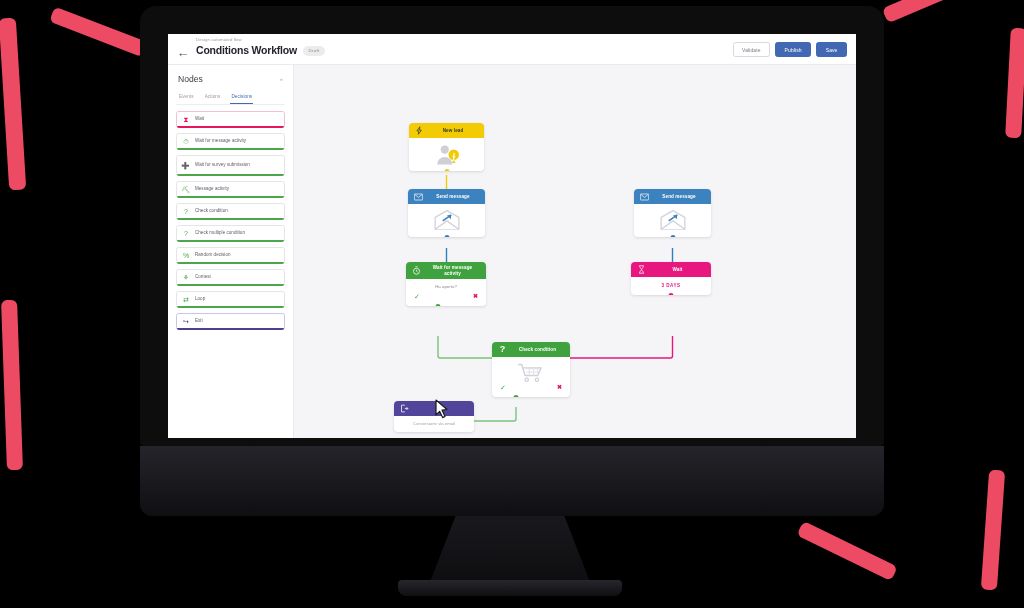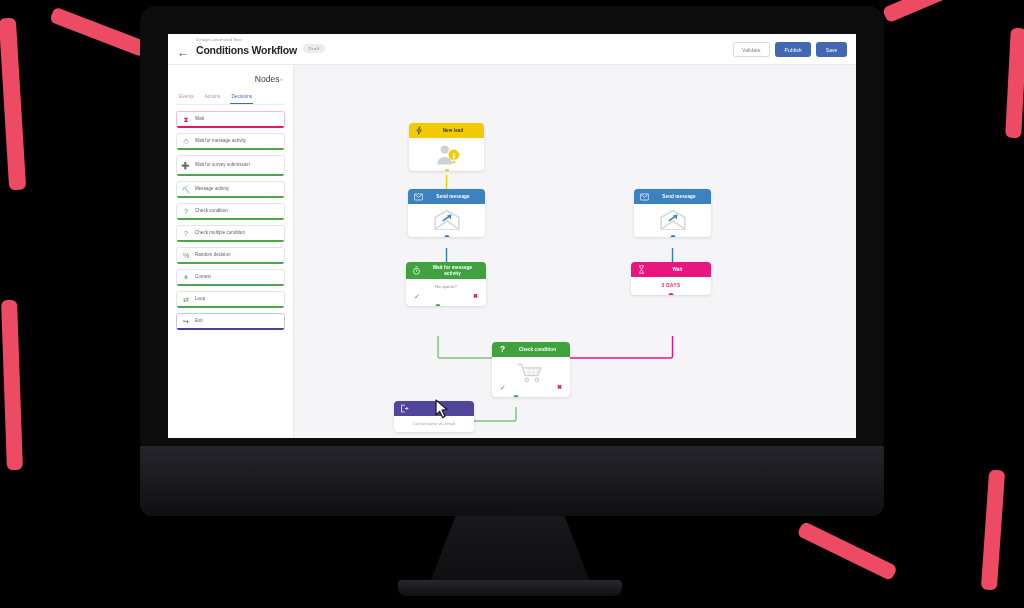--- a/index.html
+++ b/index.html
@@ -52,37 +52,37 @@
   #app-header {
     position: relative; height: 31px; background: #fff;
     border-bottom: 1px solid #e9e9ee;
   }
   #back-arrow {
     position: absolute; left: 8px; top: 12px; width: 14px; height: 14px;
     color: #55555e; font-size: 13px; line-height: 14px; text-align: center;
   }
   #title-block { position: absolute; left: 28px; top: 3px; }
   #eyebrow { font-size: 4.3px; color: #9a9aa4; letter-spacing: .1px; }
-  #title-row { display: flex; align-items: flex-start; gap: 6px; margin-top: 1.5px; }
+  #title-row { display: flex; align-items: flex-end; gap: 6px; margin-top: 1.5px; }
   #doc-title { font-size: 10.5px; font-weight: 700; color: #23232c; letter-spacing: -.2px; }
   #draft-badge {
     font-size: 4.4px; color: #88888f; background: #ececed;
     padding: 2.2px 5.5px; border-radius: 7px; letter-spacing: .3px;
   }
   #header-actions { position: absolute; right: 9px; top: 8px; display: flex; gap: 5px; }
   .btn { font-size: 5px; padding: 3.6px 8.5px; border-radius: 2.5px; letter-spacing: .1px; }
   .btn-ghost { background: #fff; color: #7d7d88; border: 1px solid #d8d8de; }
   .btn-primary { background: #4268b3; color: #fff; border: 1px solid #4268b3; }
 
   
   #app-body { position: relative; height: 373px; display: flex; background: #fff; }
 
   
   #sidebar { width: 126px; background: #fff; border-right: 1px solid #e9e9ee; padding: 0 8px; }
-  #sidebar-head { display: flex; align-items: center; justify-content: flex-end; padding: 9px 2px 5px 2px; }
+  #sidebar-head { display: flex; align-items: center; justify-content: space-between; padding: 9px 2px 5px 2px; }
   #nodes-title { font-size: 8.6px; color: #3b3b46; font-weight: 400; }
   #collapse-icon { font-size: 6px; color: #b4b4bd; }
   #tabs { display: flex; gap: 9px; padding: 2px 2px 0 2px; border-bottom: 1px solid #edeef1; }
   .tab { font-size: 4.6px; color: #9a9aa5; padding: 3px 1px 3.6px 1px; letter-spacing: .1px; }
   .tab.active { color: #4268b3; border-bottom: 1.4px solid #4268b3; }
 
   #node-list { padding-top: 6px; display: flex; flex-direction: column; gap: 5px; }
   .node-item {
     position: relative; display: flex; align-items: center; gap: 5px;
     height: 17px; padding: 0 5px; background: #fff;

